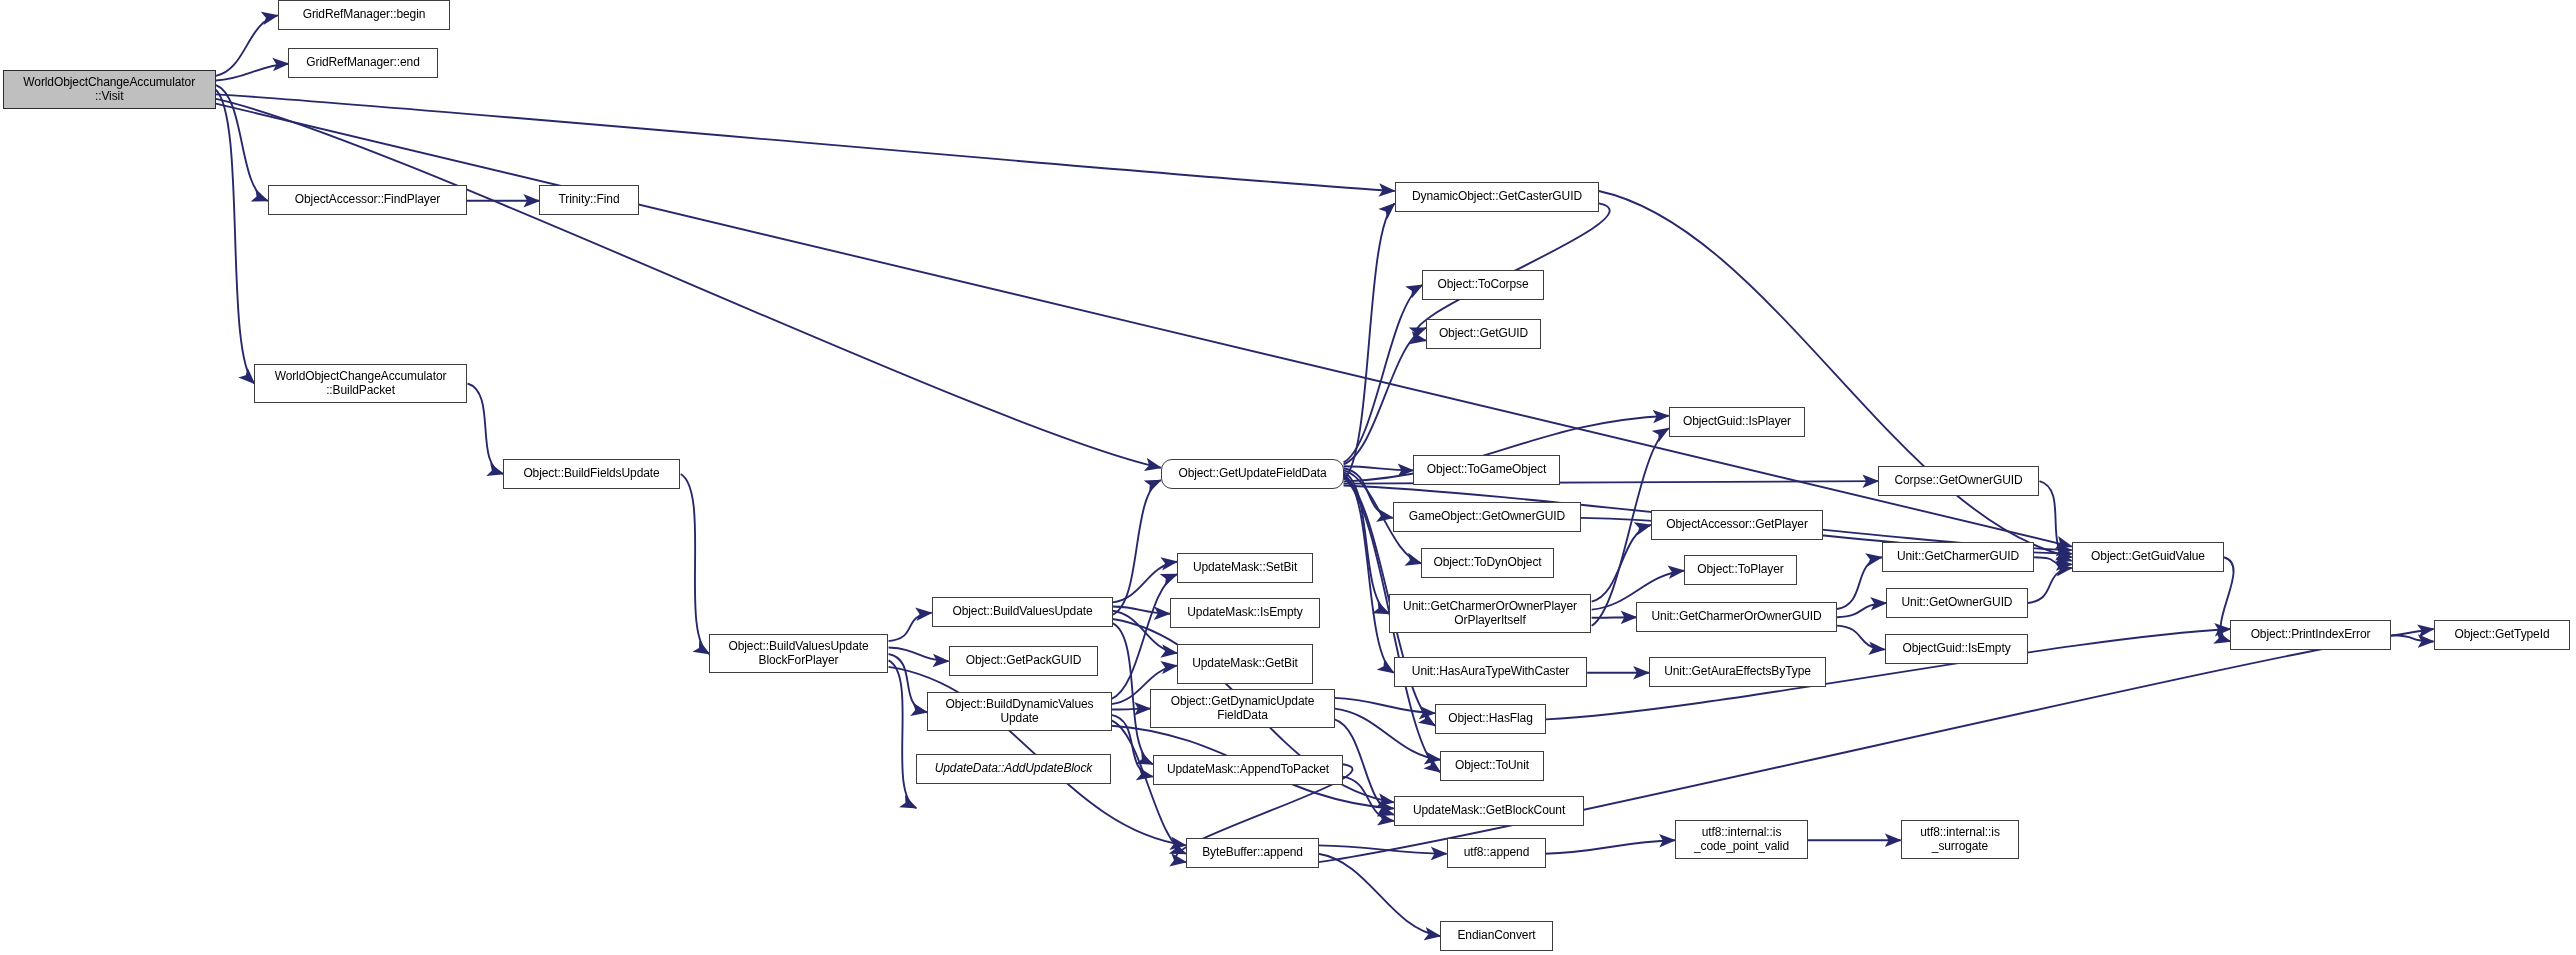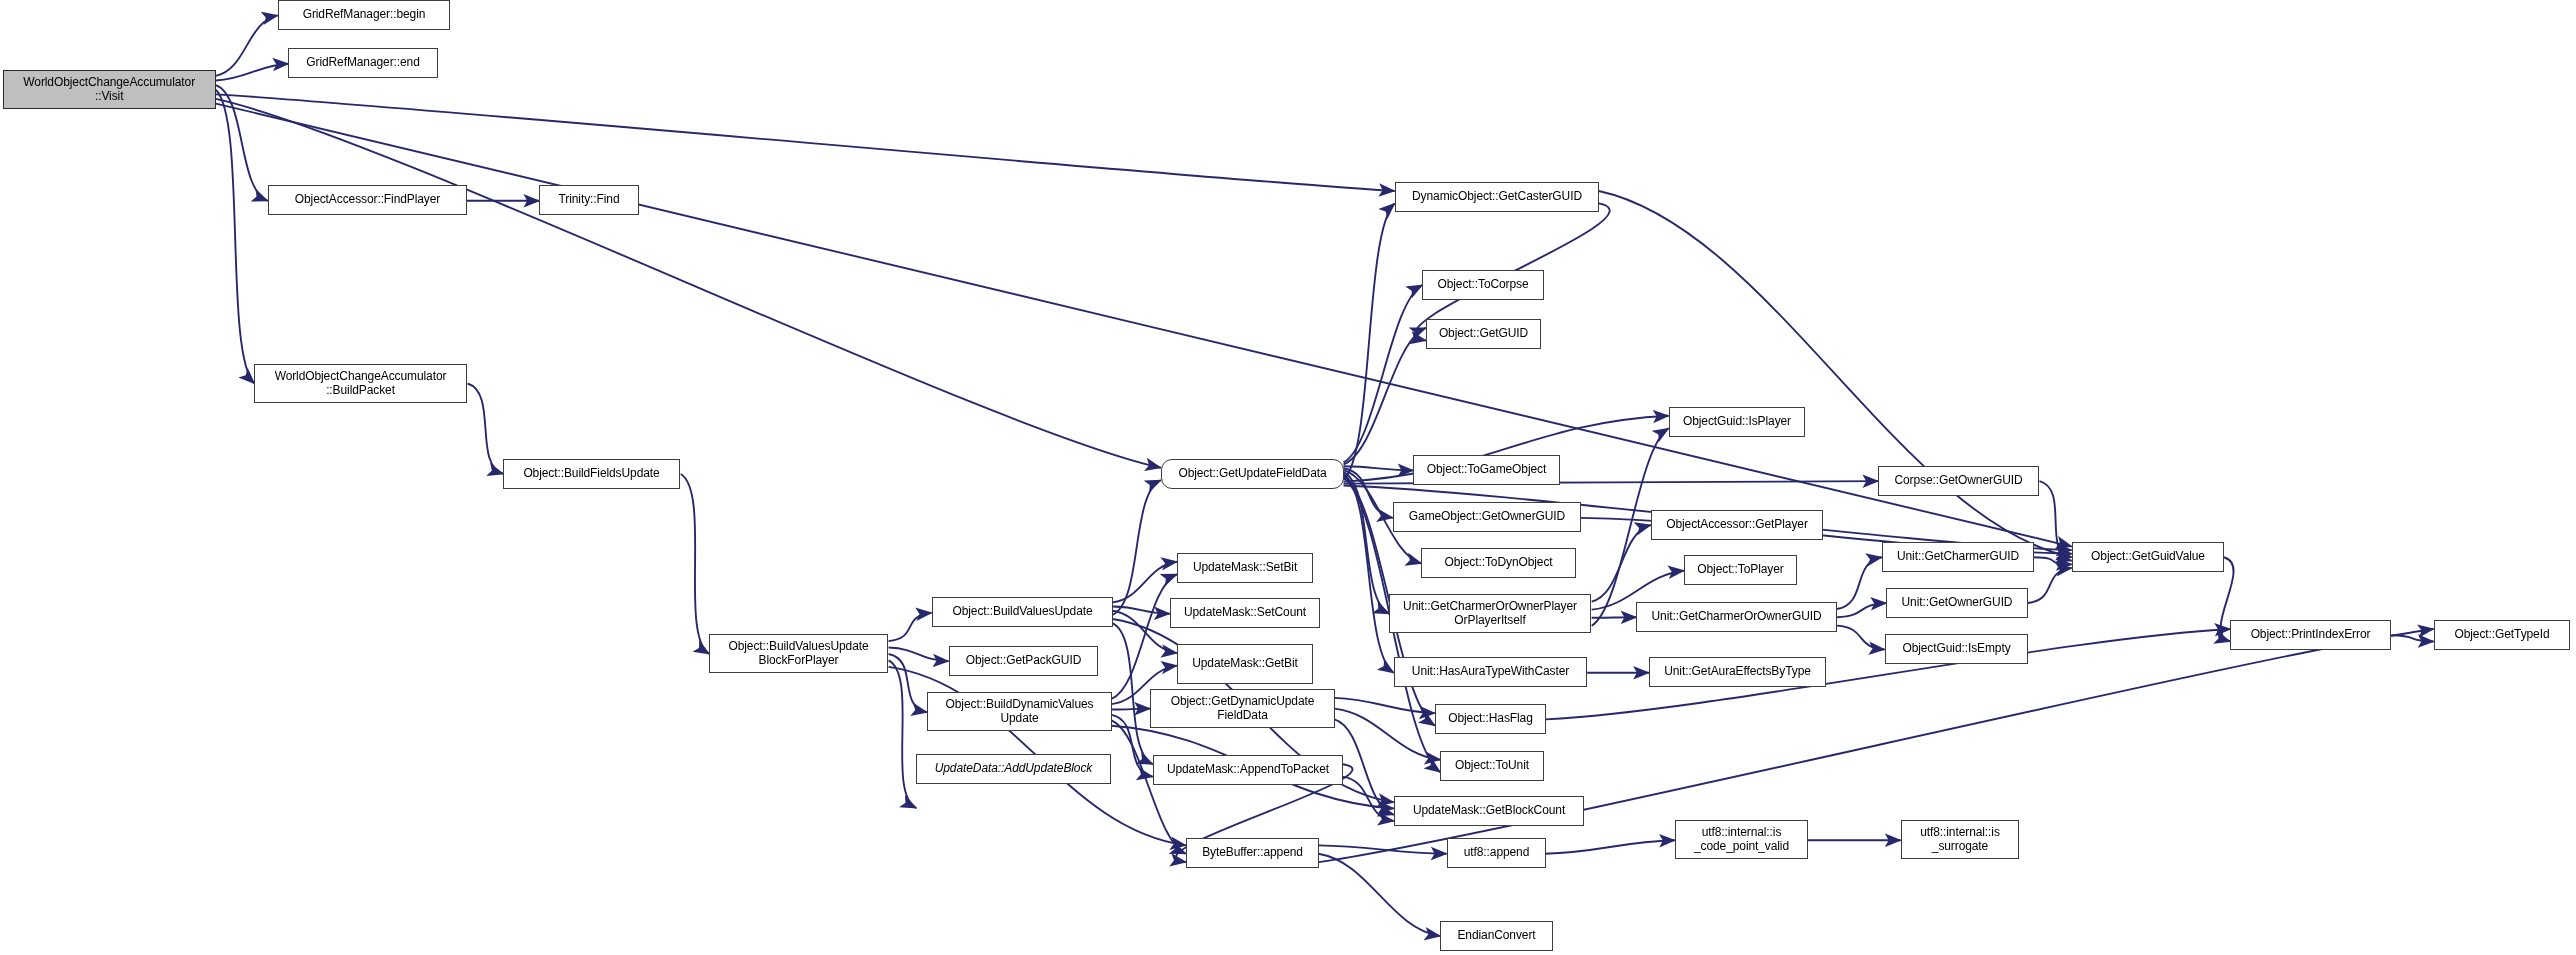--- a/index.html
+++ b/index.html
@@ -136,32 +136,32 @@
 ::BuildPacket</span></div>
       <div class="node" style="left: 503px; top: 459px; width: 177px; height: 30px;"><span>Object::BuildFieldsUpdate</span></div>
       <div class="node" style="left: 709px; top: 634px; width: 179px; height: 39px;"><span>Object::BuildValuesUpdate
 BlockForPlayer</span></div>
       <div class="node" style="left: 932px; top: 597px; width: 181px; height: 30px;"><span>Object::BuildValuesUpdate</span></div>
       <div class="node" style="left: 949px; top: 646px; width: 149px; height: 30px;"><span>Object::GetPackGUID</span></div>
       <div class="node" style="left: 927px; top: 692px; width: 185px; height: 39px;"><span>Object::BuildDynamicValues
 Update</span></div>
       <div class="node" style="left: 916px; top: 754px; width: 195px; height: 30px; font-style: italic;"><span>UpdateData::AddUpdateBlock</span></div>
       <div class="node" style="left: 1177px; top: 553px; width: 136px; height: 30px;"><span>UpdateMask::SetBit</span></div>
-      <div class="node" style="left: 1170px; top: 598px; width: 150px; height: 30px;"><span>UpdateMask::SetCount</span></div>
+      <div class="node" style="left: 1170px; top: 598px; width: 150px; height: 30px;"><span>UpdateMask::IsEmpty</span></div>
       <div class="node" style="left: 1177px; top: 644px; width: 136px; height: 40px;"><span>UpdateMask::GetBit</span></div>
       <div class="node" style="left: 1150px; top: 689px; width: 185px; height: 39px;"><span>Object::GetDynamicUpdate
 FieldData</span></div>
       <div class="node" style="left: 1153px; top: 755px; width: 190px; height: 30px;"><span>UpdateMask::AppendToPacket</span></div>
       <div class="node" style="left: 1186px; top: 838px; width: 133px; height: 30px;"><span>ByteBuffer::append</span></div>
       <div class="node" style="left: 1161px; top: 459px; width: 183px; height: 30px; border-radius: 11px;"><span>Object::GetUpdateFieldData</span></div>
       <div class="node" style="left: 1422px; top: 270px; width: 122px; height: 30px;"><span>Object::ToCorpse</span></div>
       <div class="node" style="left: 1426px; top: 319px; width: 115px; height: 30px;"><span>Object::GetGUID</span></div>
       <div class="node" style="left: 1413px; top: 455px; width: 147px; height: 30px;"><span>Object::ToGameObject</span></div>
       <div class="node" style="left: 1393px; top: 502px; width: 188px; height: 30px;"><span>GameObject::GetOwnerGUID</span></div>
-      <div class="node" style="left: 1421px; top: 548px; width: 155px; height: 30px;"><span>Object::ToDynObject</span></div>
+      <div class="node" style="left: 1421px; top: 548px; width: 133px; height: 30px;"><span>Object::ToDynObject</span></div>
       <div class="node" style="left: 1389px; top: 594px; width: 202px; height: 39px;"><span>Unit::GetCharmerOrOwnerPlayer
 OrPlayerItself</span></div>
       <div class="node" style="left: 1394px; top: 657px; width: 193px; height: 30px;"><span>Unit::HasAuraTypeWithCaster</span></div>
       <div class="node" style="left: 1435px; top: 704px; width: 111px; height: 30px;"><span>Object::HasFlag</span></div>
       <div class="node" style="left: 1440px; top: 751px; width: 104px; height: 30px;"><span>Object::ToUnit</span></div>
       <div class="node" style="left: 1394px; top: 796px; width: 190px; height: 30px;"><span>UpdateMask::GetBlockCount</span></div>
       <div class="node" style="left: 1447px; top: 838px; width: 99px; height: 30px;"><span>utf8::append</span></div>
       <div class="node" style="left: 1440px; top: 921px; width: 113px; height: 30px;"><span>EndianConvert</span></div>
       <div class="node" style="left: 1395px; top: 182px; width: 204px; height: 30px;"><span>DynamicObject::GetCasterGUID</span></div>
       <div class="node" style="left: 1669px; top: 407px; width: 136px; height: 30px;"><span>ObjectGuid::IsPlayer</span></div>

